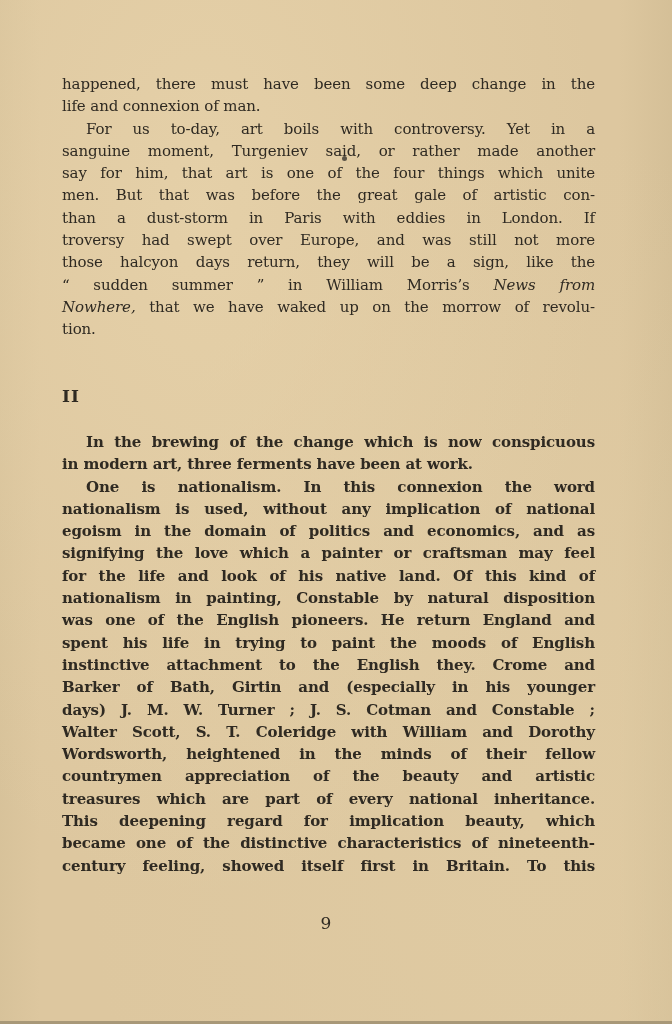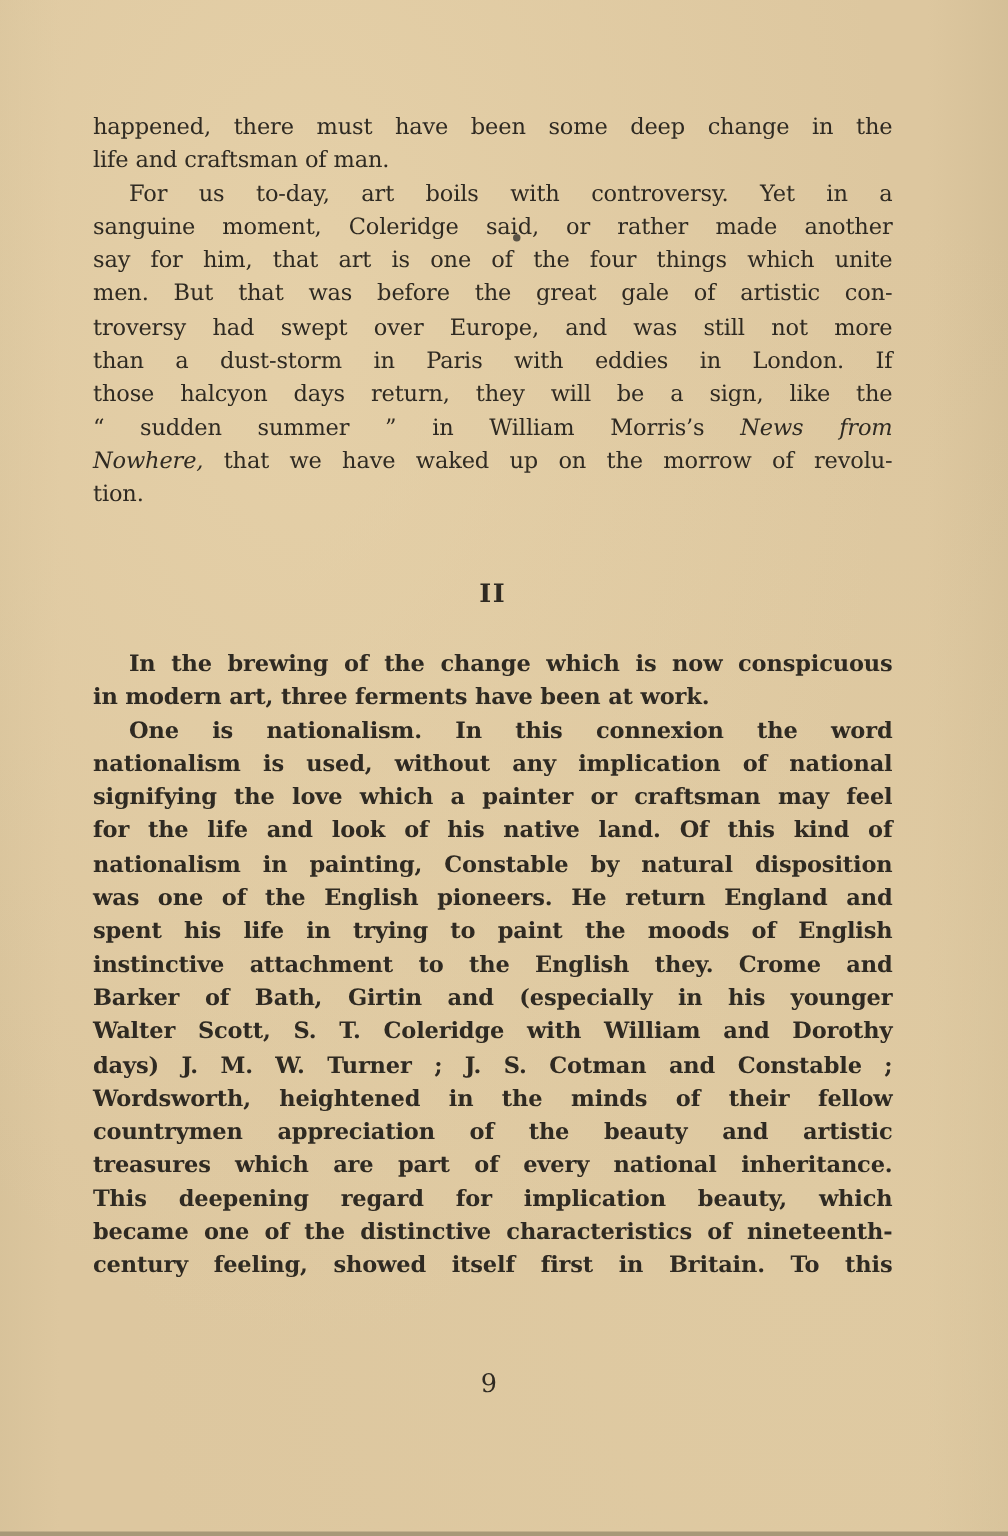--- a/index.html
+++ b/index.html
@@ -40,21 +40,21 @@
       white-space: nowrap;
       height: 22.3px;
     }
     .para .line.last {
       text-align-last: left;
     }
     .indent {
       padding-left: 24px;
     }
     .section-heading {
-      text-align: center;
+      text-align: left;
       font-size: 17px;
       margin: 0;
       position: absolute;
       left: 0;
       width: 533px;
       top: 313px;
       letter-spacing: 1px;
     }
     .block1 { position: absolute; top: 0; left: 0; width: 533px; }
     .block2 { position: absolute; top: 358px; left: 0; width: 533px; font-weight: bold; }
@@ -86,55 +86,56 @@
     }
   </style>
 </head>
 <body>
 
 <div class="page">
 
   <div class="block1">
     <p class="para">
       <span class="line">happened, there must have been some deep change in the</span>
-      <span class="line last">life and craftsman of man.</span>
+      <span class="line last">life and connexion of man.</span>
     </p>
     <p class="para">
       <span class="line indent">For us to-day, art boils with controversy.  Yet in a</span>
-      <span class="line">sanguine moment, Coleridge said, or rather made another</span>
+      <span class="line">sanguine moment, Turgeniev said, or rather made another</span>
       <span class="line">say for him, that art is one of the four things which unite</span>
       <span class="line">men.  But that was before the great gale of artistic con-</span>
+      <span class="line">than a dust-storm in Paris with eddies in London.  If</span>
       <span class="line">troversy had swept over Europe, and was still not more</span>
-      <span class="line">than a dust-storm in Paris with eddies in London.  If</span>
       <span class="line">those halcyon days return, they will be a sign, like the</span>
       <span class="line"><span>“ sudden  summer ”  in  William  Morris’s </span><em>News from</em></span>
       <span class="line"><em>Nowhere,</em><span> that we have waked up on the morrow of revolu-</span></span>
       <span class="line last">tion.</span>
     </p>
   </div>
 
   <h2 class="section-heading">II</h2>
 
   <div class="block2">
     <p class="para">
       <span class="line indent">In the brewing of the change which is now conspicuous</span>
       <span class="line last">in modern art, three ferments have been at work.</span>
     </p>
     <p class="para">
       <span class="line indent">One is nationalism.  In this connexion the word</span>
       <span class="line">nationalism is used, without any implication of national</span>
+      <span class="line">egoism in the domain of politics and economics, and as</span>
       <span class="line">signifying the love which a painter or craftsman may feel</span>
       <span class="line">for the life and look of his native land.  Of this kind of</span>
       <span class="line">nationalism in painting, Constable by natural disposition</span>
       <span class="line">was one of the English pioneers.  He return England and</span>
       <span class="line">spent his life in trying to paint the moods of English</span>
       <span class="line">instinctive attachment to the English they.  Crome and</span>
       <span class="line">Barker of Bath, Girtin and (especially in his younger</span>
+      <span class="line">days) J. M. W. Turner ;  J. S. Cotman and Constable ;</span>
       <span class="line">Walter Scott, S. T. Coleridge with William and Dorothy</span>
-      <span class="line">days) J. M. W. Turner ;  J. S. Cotman and Constable ;</span>
       <span class="line">Wordsworth, heightened in the minds of their fellow</span>
       <span class="line">countrymen appreciation of the beauty and artistic</span>
       <span class="line">treasures which are part of every national inheritance.</span>
       <span class="line">This deepening regard for implication beauty, which</span>
       <span class="line">became one of the distinctive characteristics of nineteenth-</span>
       <span class="line">century feeling, showed itself first in Britain.  To this</span>
     </p>
   </div>
 
 </div>

